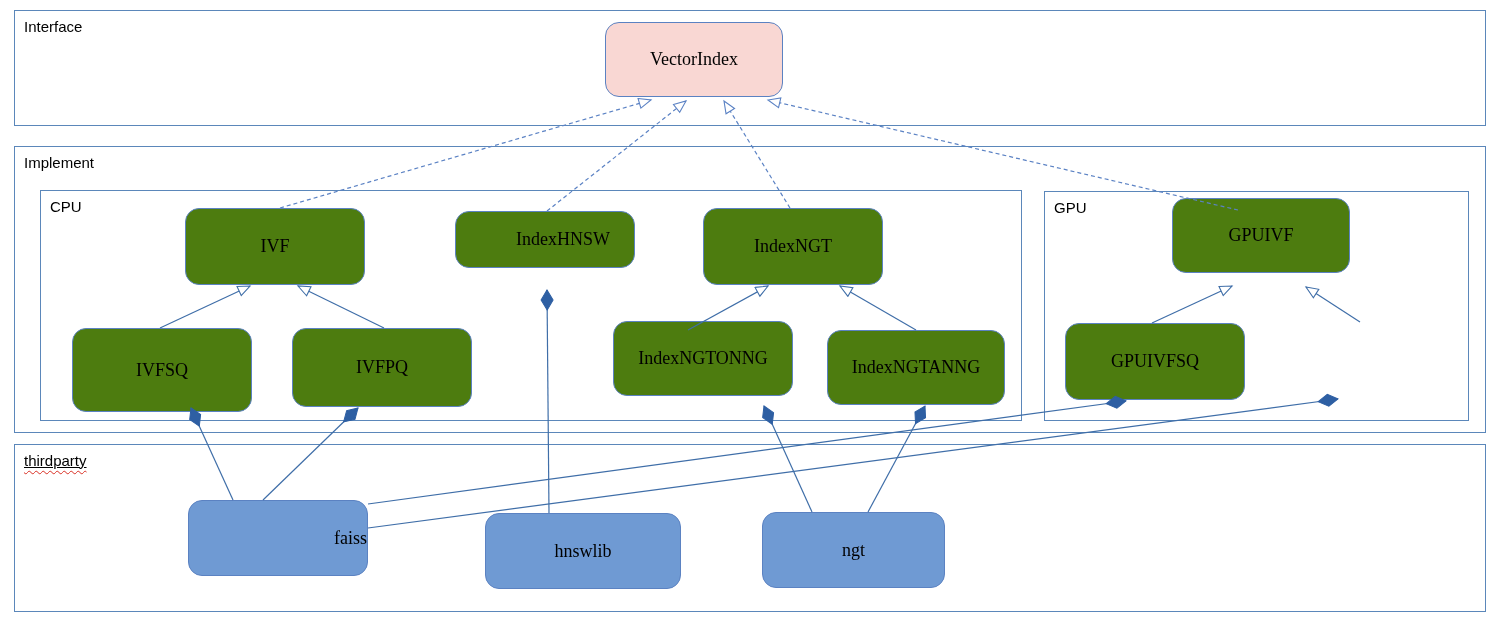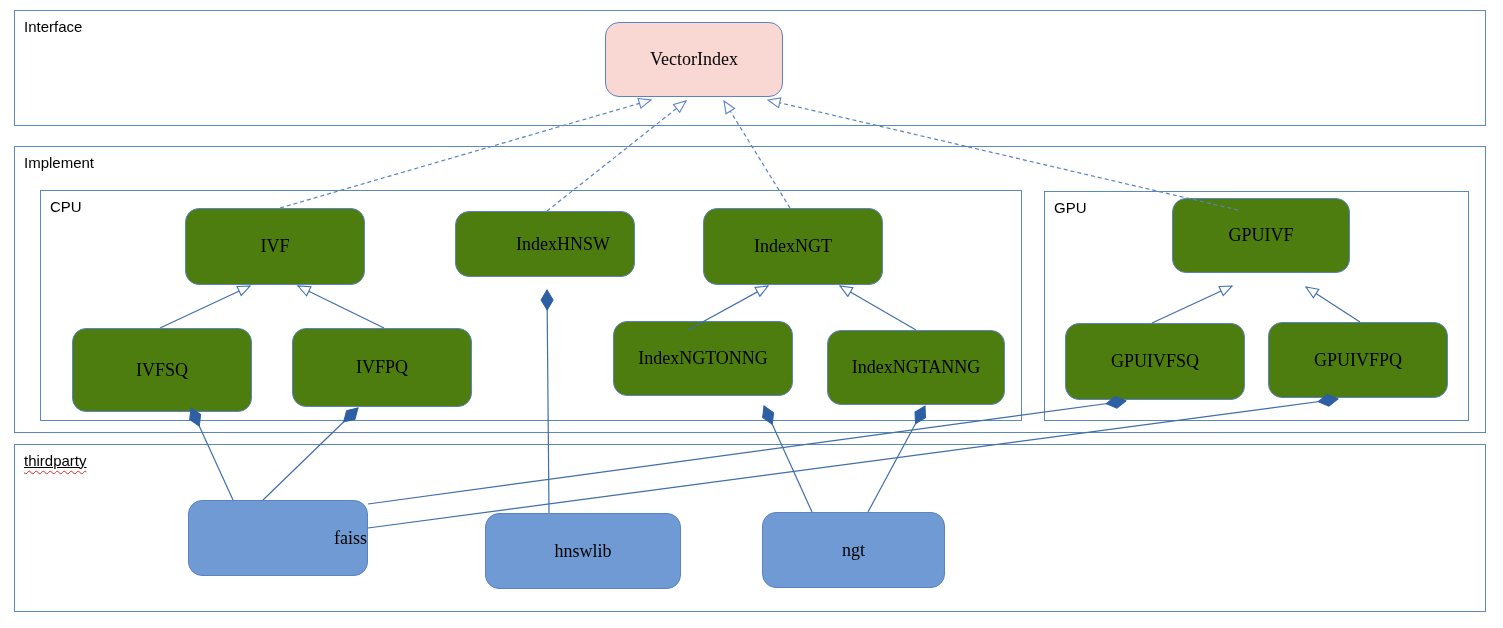--- a/index.html
+++ b/index.html
@@ -56,21 +56,21 @@
   </div>
 
   <div class="node pink" style="left:605px;  top:22px;  width:178px; height:75px;">
     <span>VectorIndex</span>
   </div>
 
   <div class="node green" style="left:185px;  top:208px; width:180px; height:77px;">
     <span>IVF</span>
   </div>
 
-  <div class="node green" style="left:455px;  top:211px; width:180px; height:66px;padding-left:36px;">
+  <div class="node green" style="left:455px;  top:211px; width:180px; height:57px;padding-left:36px;">
     <span>IndexHNSW</span>
   </div>
 
   <div class="node green" style="left:703px;  top:208px; width:180px; height:77px;">
     <span>IndexNGT</span>
   </div>
 
   <div class="node green" style="left:72px;   top:328px; width:180px; height:84px;">
     <span>IVFSQ</span>
   </div>
@@ -88,23 +88,20 @@
   </div>
 
   <div class="node green" style="left:1172px; top:198px; width:178px; height:75px;">
     <span>GPUIVF</span>
   </div>
 
   <div class="node green" style="left:1065px; top:323px; width:180px; height:77px;">
     <span>GPUIVFSQ</span>
   </div>
 
-  <div class="node green" style="left:1268px; top:322px; width:180px; height:76px;">
-    <span>GPUIVFPQ</span>
-  </div>
 
   <div class="node blue" style="left:188px;  top:500px; width:180px; height:76px;justify-content:flex-end;">
     <span>faiss</span>
   </div>
 
   <div class="node blue" style="left:485px;  top:513px; width:196px; height:76px;">
     <span>hnswlib</span>
   </div>
 
   <div class="node blue" style="left:762px;  top:512px; width:183px; height:76px;">

